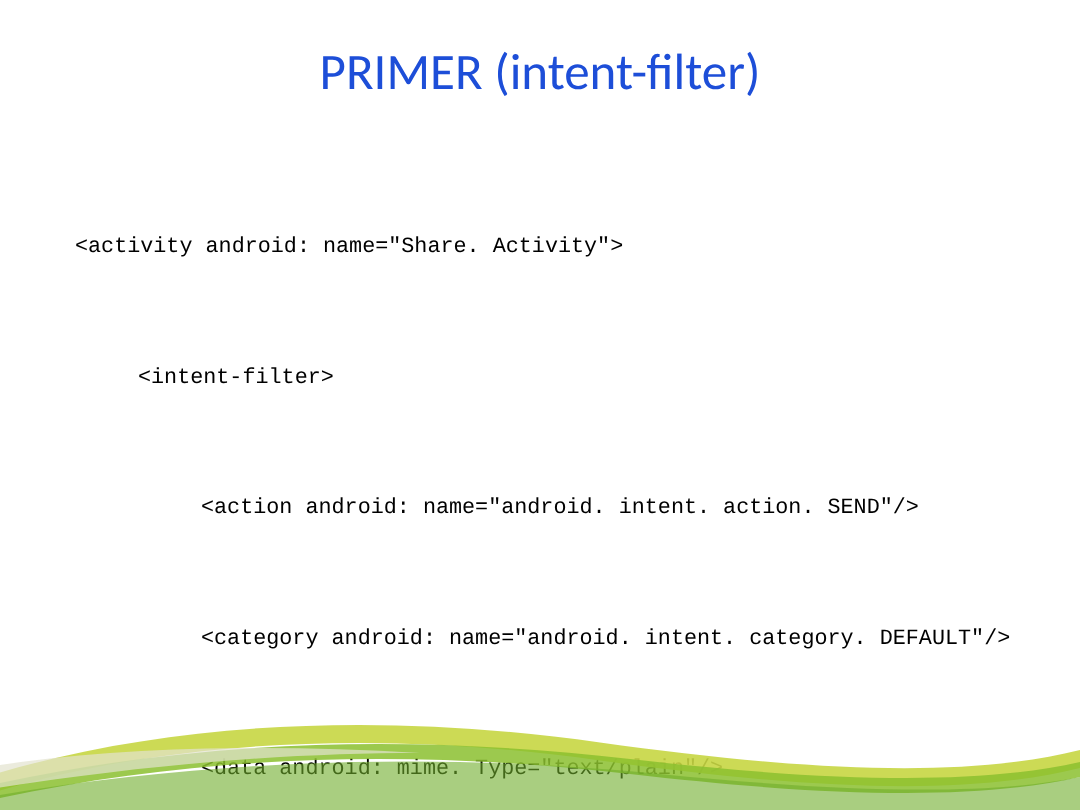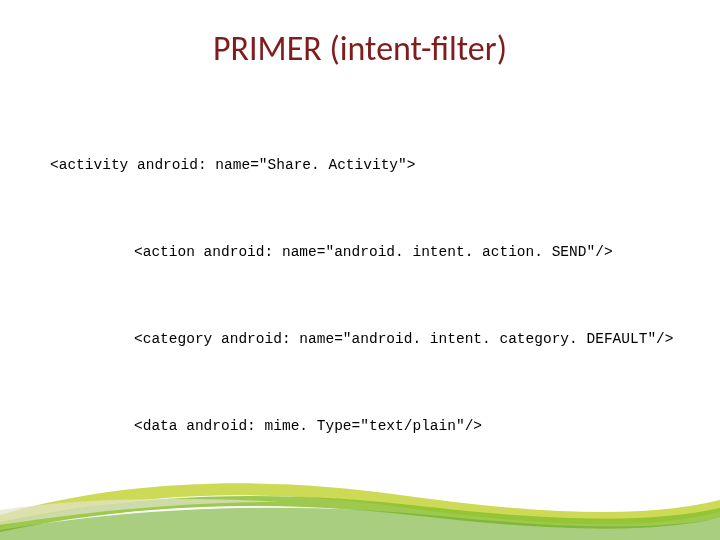--- a/index.html
+++ b/index.html
@@ -13,21 +13,21 @@
   }
   .slide {
     width: 100%;
     height: 100%;
     padding: 28px 50px 0 50px;
     position: relative;
   }
   .title {
     font-size: 34px;
     font-weight: 400;
-    color: #7f1d1d;
+    color: #1d4ed8;
     text-align: center;
     margin-bottom: 24px;
   }
   .code-block {
     font-family: "Courier New", Courier, monospace;
     font-size: 14.5px;
     color: #000;
     line-height: 2.0;
     margin-bottom: 20px;
     white-space: pre;
@@ -45,20 +45,21 @@
   }
 </style>
 </head>
 <body>
 
 <div class="slide">
   <h1 class="title">PRIMER (intent-filter)</h1>
 
   <div class="code-block">
     <span class="code-line">&lt;activity android: name="Share. Activity"&gt;</span>
+    <span class="code-line indent1">&lt;intent-filter&gt;</span>
     <span class="code-line indent2">&lt;action android: name="android. intent. action. SEND"/&gt;</span>
     <span class="code-line indent2">&lt;category android: name="android. intent. category. DEFAULT"/&gt;</span>
     <span class="code-line indent2">&lt;data android: mime. Type="text/plain"/&gt;</span>
     
     
   </div>
 
   <svg class="swoosh" viewBox="0 0 720 90" preserveAspectRatio="none">
     <path d="M0,65 C120,30 260,25 400,45 C530,63 640,70 720,50 L720,62 C640,82 530,75 400,57 C260,37 120,42 0,77 Z" fill="#c7d642" opacity="0.9"></path>
     <path d="M0,72 C140,42 280,40 420,56 C550,71 650,74 720,58 L720,68 C650,84 550,81 420,66 C280,50 140,52 0,82 Z" fill="#8bbf2f" opacity="0.85"></path>

